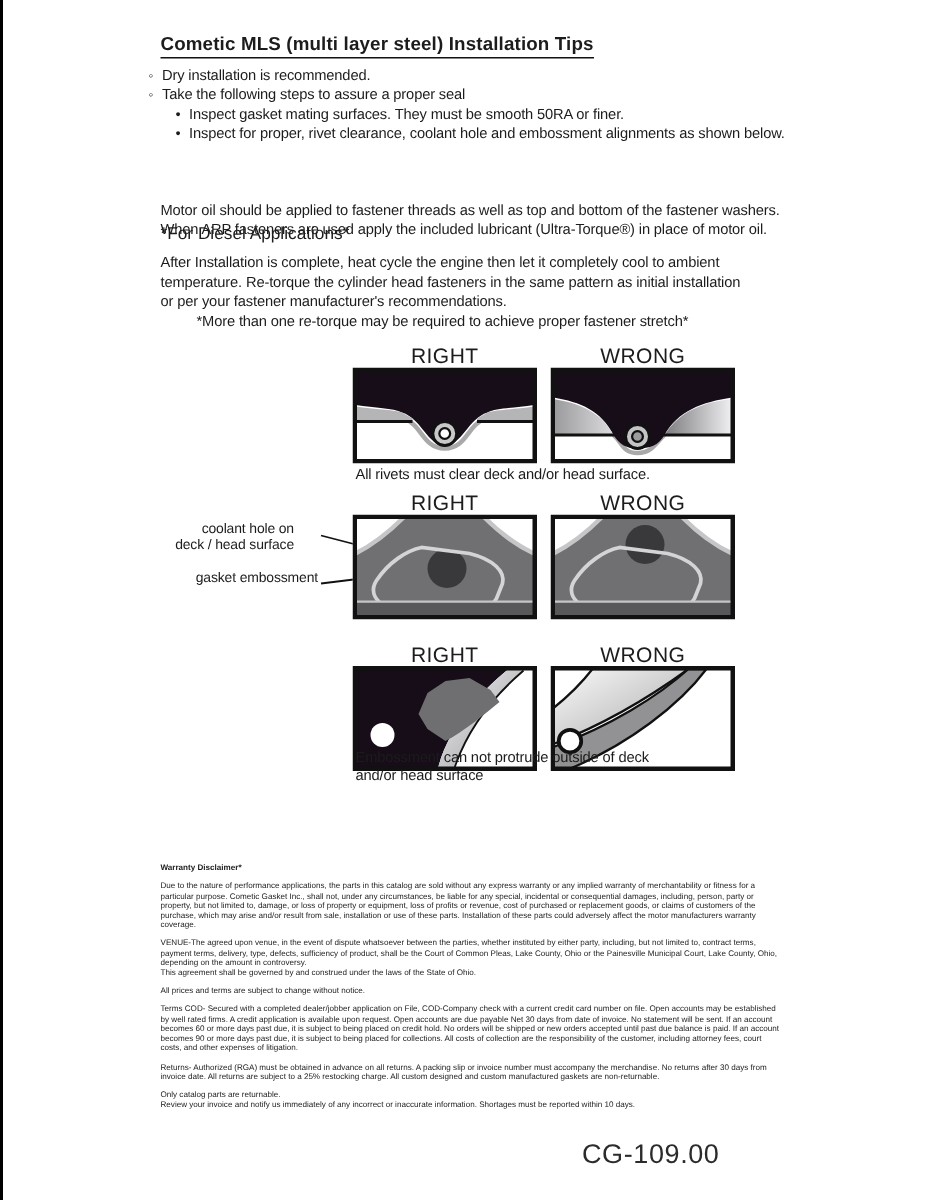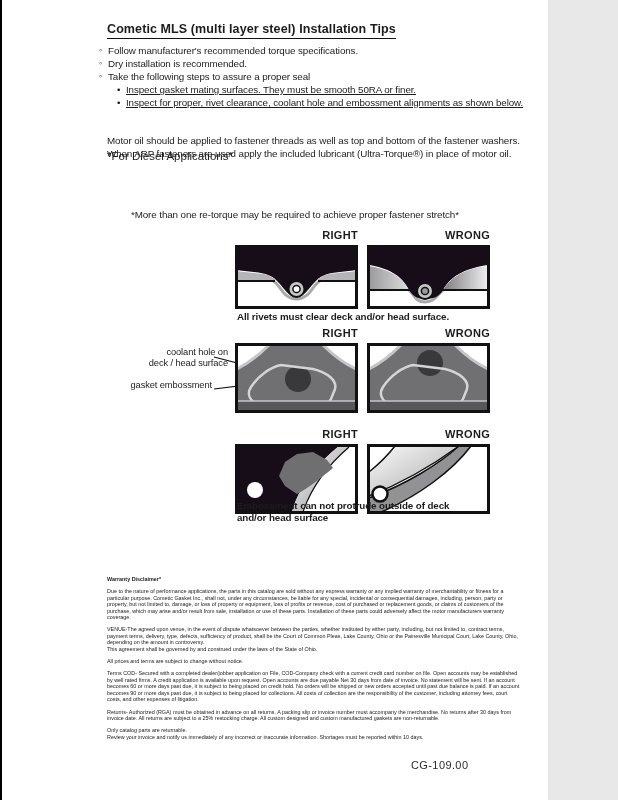--- a/index.html
+++ b/index.html
@@ -1,60 +1,62 @@
 <!DOCTYPE html>
 <html><head>
 <meta charset="utf-8">
 <style>
   html,body{margin:0;padding:0;background:#e8e8e8;}
-  #page{position:relative;width:548px;height:800px;background:#ffffff;
+  #page{position:relative;width:618px;height:800px;background:#ffffff;
         font-family:"Liberation Sans", sans-serif;color:#1c1c1c;overflow:hidden;}
   .abs{position:absolute;}
   #edge-line{left:0;top:0;width:2px;height:800px;background:#000;}
   #title{left:107px;top:22px;font-size:12.5px;font-weight:bold;
          border-bottom:1.5px solid #111;padding-bottom:2px;letter-spacing:0.1px;}
   .body-text{font-size:9.8px;line-height:13px;letter-spacing:-0.1px;}
   #tips{left:99px;top:44px;width:470px;}
   .tip-row{position:relative;padding-left:9px;font-size:9.8px;line-height:13px;letter-spacing:-0.1px;}
   .tip-row::before{content:"\25E6";position:absolute;left:0;top:0;font-size:9px;}
-  .subtip-row{position:relative;margin-left:18px;padding-left:9px;font-size:9.8px;line-height:13px;letter-spacing:-0.1px;text-decoration:underline;}
+  .subtip-row{position:relative;margin-left:18px;padding-left:9px;font-size:9.8px;line-height:13px;letter-spacing:-0.1px;}
   .subtip-row::before{content:"\2022";position:absolute;left:0;top:0;font-size:9.8px;}
   #diesel-heading{left:107px;top:117px;font-size:11.5px;font-weight:normal;margin-top:33px;}
   .preline{white-space:pre-line;}
   #diesel-p1{left:107px;top:134px;width:460px;}
   #diesel-p2{left:107px;top:169px;width:460px;}
   #diesel-p3{left:107px;top:208px;width:460px;margin-left:24px;}
-  .rw-label{font-size:11px;font-weight:bold;width:123px;text-align:right;letter-spacing:0.3px;}
-  .caption{font-size:9.8px;letter-spacing:-0.1px;line-height:11.5px;font-weight:bold;}
+  .rw-label{font-size:14px;font-weight:normal;width:123px;text-align:center;letter-spacing:0.3px;}
+  .caption{font-size:9.8px;letter-spacing:-0.1px;line-height:11.5px;}
   .side-label{font-size:9.3px;line-height:10.5px;text-align:right;width:112px;letter-spacing:-0.1px;}
   .panel{display:block;}
-  #footer-code{left:411px;top:759px;font-size:11px;letter-spacing:0.4px;color:#2b2b2b;}
+  #footer-code{left:388px;top:759px;font-size:18px;letter-spacing:0.4px;color:#2b2b2b;}
   #disclaimer{left:107px;top:576px;width:414px;font-size:5.4px;line-height:6.4px;color:#222;}
   #disclaimer .dh{font-weight:bold;margin:0 0 6px 0;}
   #disclaimer p{margin:0 0 6px 0;}
 </style>
 </head>
 <body>
 
 <div id="page">
   <div id="edge-line" class="abs"></div>
 
   <div id="title" class="abs">Cometic MLS (multi layer steel) Installation Tips</div>
 
   <div id="tips" class="abs">
-    <div class="tip-row">Follow manufacturer's recommended torque specifications.</div>
     <div class="tip-row">Dry installation is recommended.</div>
     <div class="tip-row">Take the following steps to assure a proper seal</div>
     <div class="subtip-row">Inspect gasket mating surfaces.  They must be smooth 50RA or finer.</div>
     <div class="subtip-row">Inspect for proper, rivet clearance, coolant hole and embossment alignments as shown below.</div>
   </div>
 
   <div id="diesel-heading" class="abs">*For Diesel Applications*</div>
   <div id="diesel-p1" class="abs body-text preline">Motor oil should be applied to fastener threads as well as top and bottom of the fastener washers.
 When ARP fasteners are used apply the included lubricant (Ultra-Torque®) in place of motor oil.</div>
+  <div id="diesel-p2" class="abs body-text preline">After Installation is complete, heat cycle the engine then let it completely cool to ambient
+temperature. Re-torque the cylinder head fasteners in the same pattern as initial installation
+or per your fastener manufacturer's recommendations.</div>
   <div id="diesel-p3" class="abs body-text">*More than one re-torque may be required to achieve proper fastener stretch*</div>
 
   <div class="abs rw-label" style="left:235px;top:229px;">RIGHT</div>
   <div class="abs rw-label" style="left:367px;top:229px;">WRONG</div>
 
   <svg class="abs panel" style="left:235px;top:245px;" width="123" height="64" viewBox="0 0 123 64">
     <rect x="0" y="0" width="123" height="64" fill="#ffffff"></rect>
     <path d="M38,36 C46,40 48,54 61.5,54 C75,54 77,40 85,36" fill="none" stroke="#a9a9a9" stroke-width="3"></path>
     <path d="M2,2 H121 V25 C108,27 96,27 90,30 C77,34 73,52 61.5,52 C50,52 46,34 33,30 C27,27 15,27 2,25 Z" fill="#160d19"></path>
     <path d="M2,26 C15,28 27,28 33,30 L40,34 L40,36 L2,36 Z" fill="#b5b5b7"></path>
@@ -85,21 +87,21 @@
     <circle cx="58" cy="46" r="8" fill="#c4c4c6" stroke="#111111" stroke-width="2"></circle>
     <circle cx="58" cy="46" r="3.6" fill="#9c9c9e" stroke="#111111" stroke-width="1.5"></circle>
     <rect x="1.5" y="1.5" width="120" height="61" fill="none" stroke="#111111" stroke-width="3"></rect>
   </svg>
 
   <div class="abs caption" style="left:237px;top:311px;">All rivets must clear deck and/or head surface.</div>
 
   <div class="abs rw-label" style="left:235px;top:327px;">RIGHT</div>
   <div class="abs rw-label" style="left:367px;top:327px;">WRONG</div>
 
-  <div class="abs side-label preline" style="left:116px;top:347px;">coolant hole on
+  <div class="abs side-label preline" style="left:84px;top:347px;">coolant hole on
 deck / head surface</div>
   <div class="abs side-label" style="left:100px;top:380px;">gasket embossment</div>
 
   <svg class="abs" style="left:110px;top:340px;" width="200" height="60" viewBox="0 0 200 60">
     <line x1="104" y1="17" x2="185" y2="38" stroke="#111111" stroke-width="1.2"></line>
     <line x1="104" y1="49" x2="153" y2="43" stroke="#111111" stroke-width="1.2"></line>
   </svg>
 
   <svg class="abs panel" style="left:235px;top:343px;" width="123" height="70" viewBox="0 0 123 70">
     <rect x="0" y="0" width="123" height="70" fill="#ffffff"></rect>

